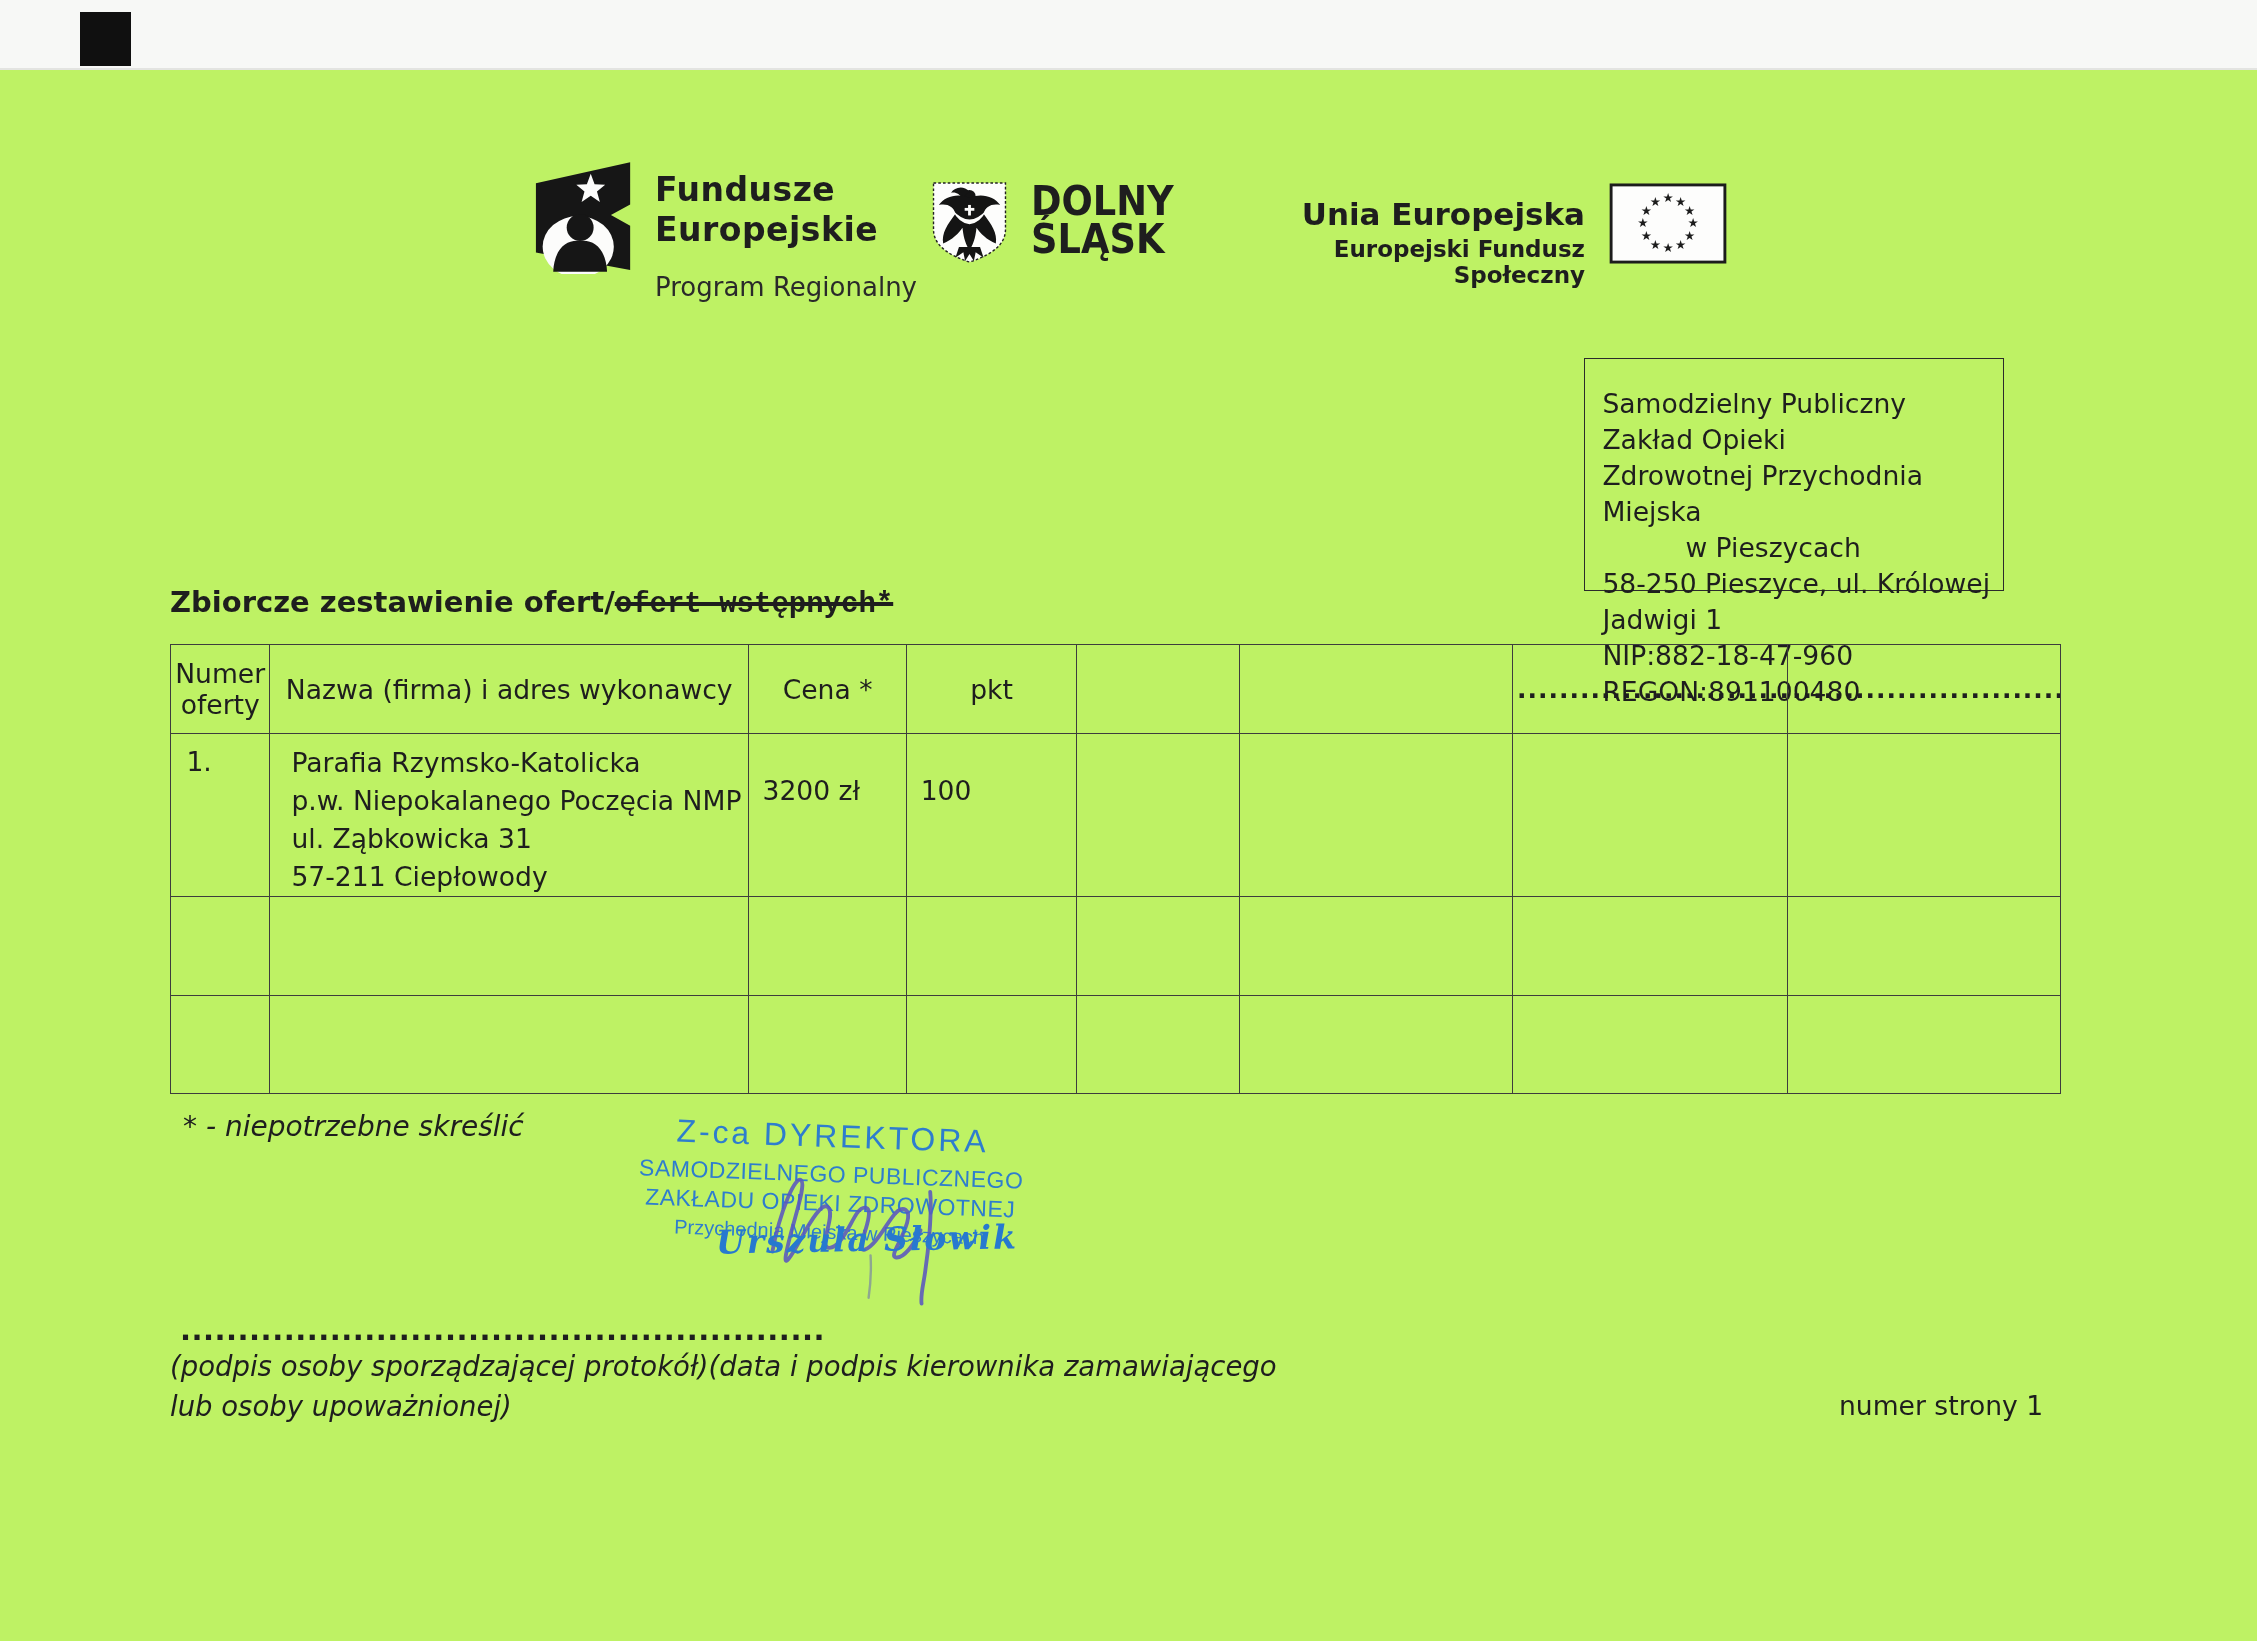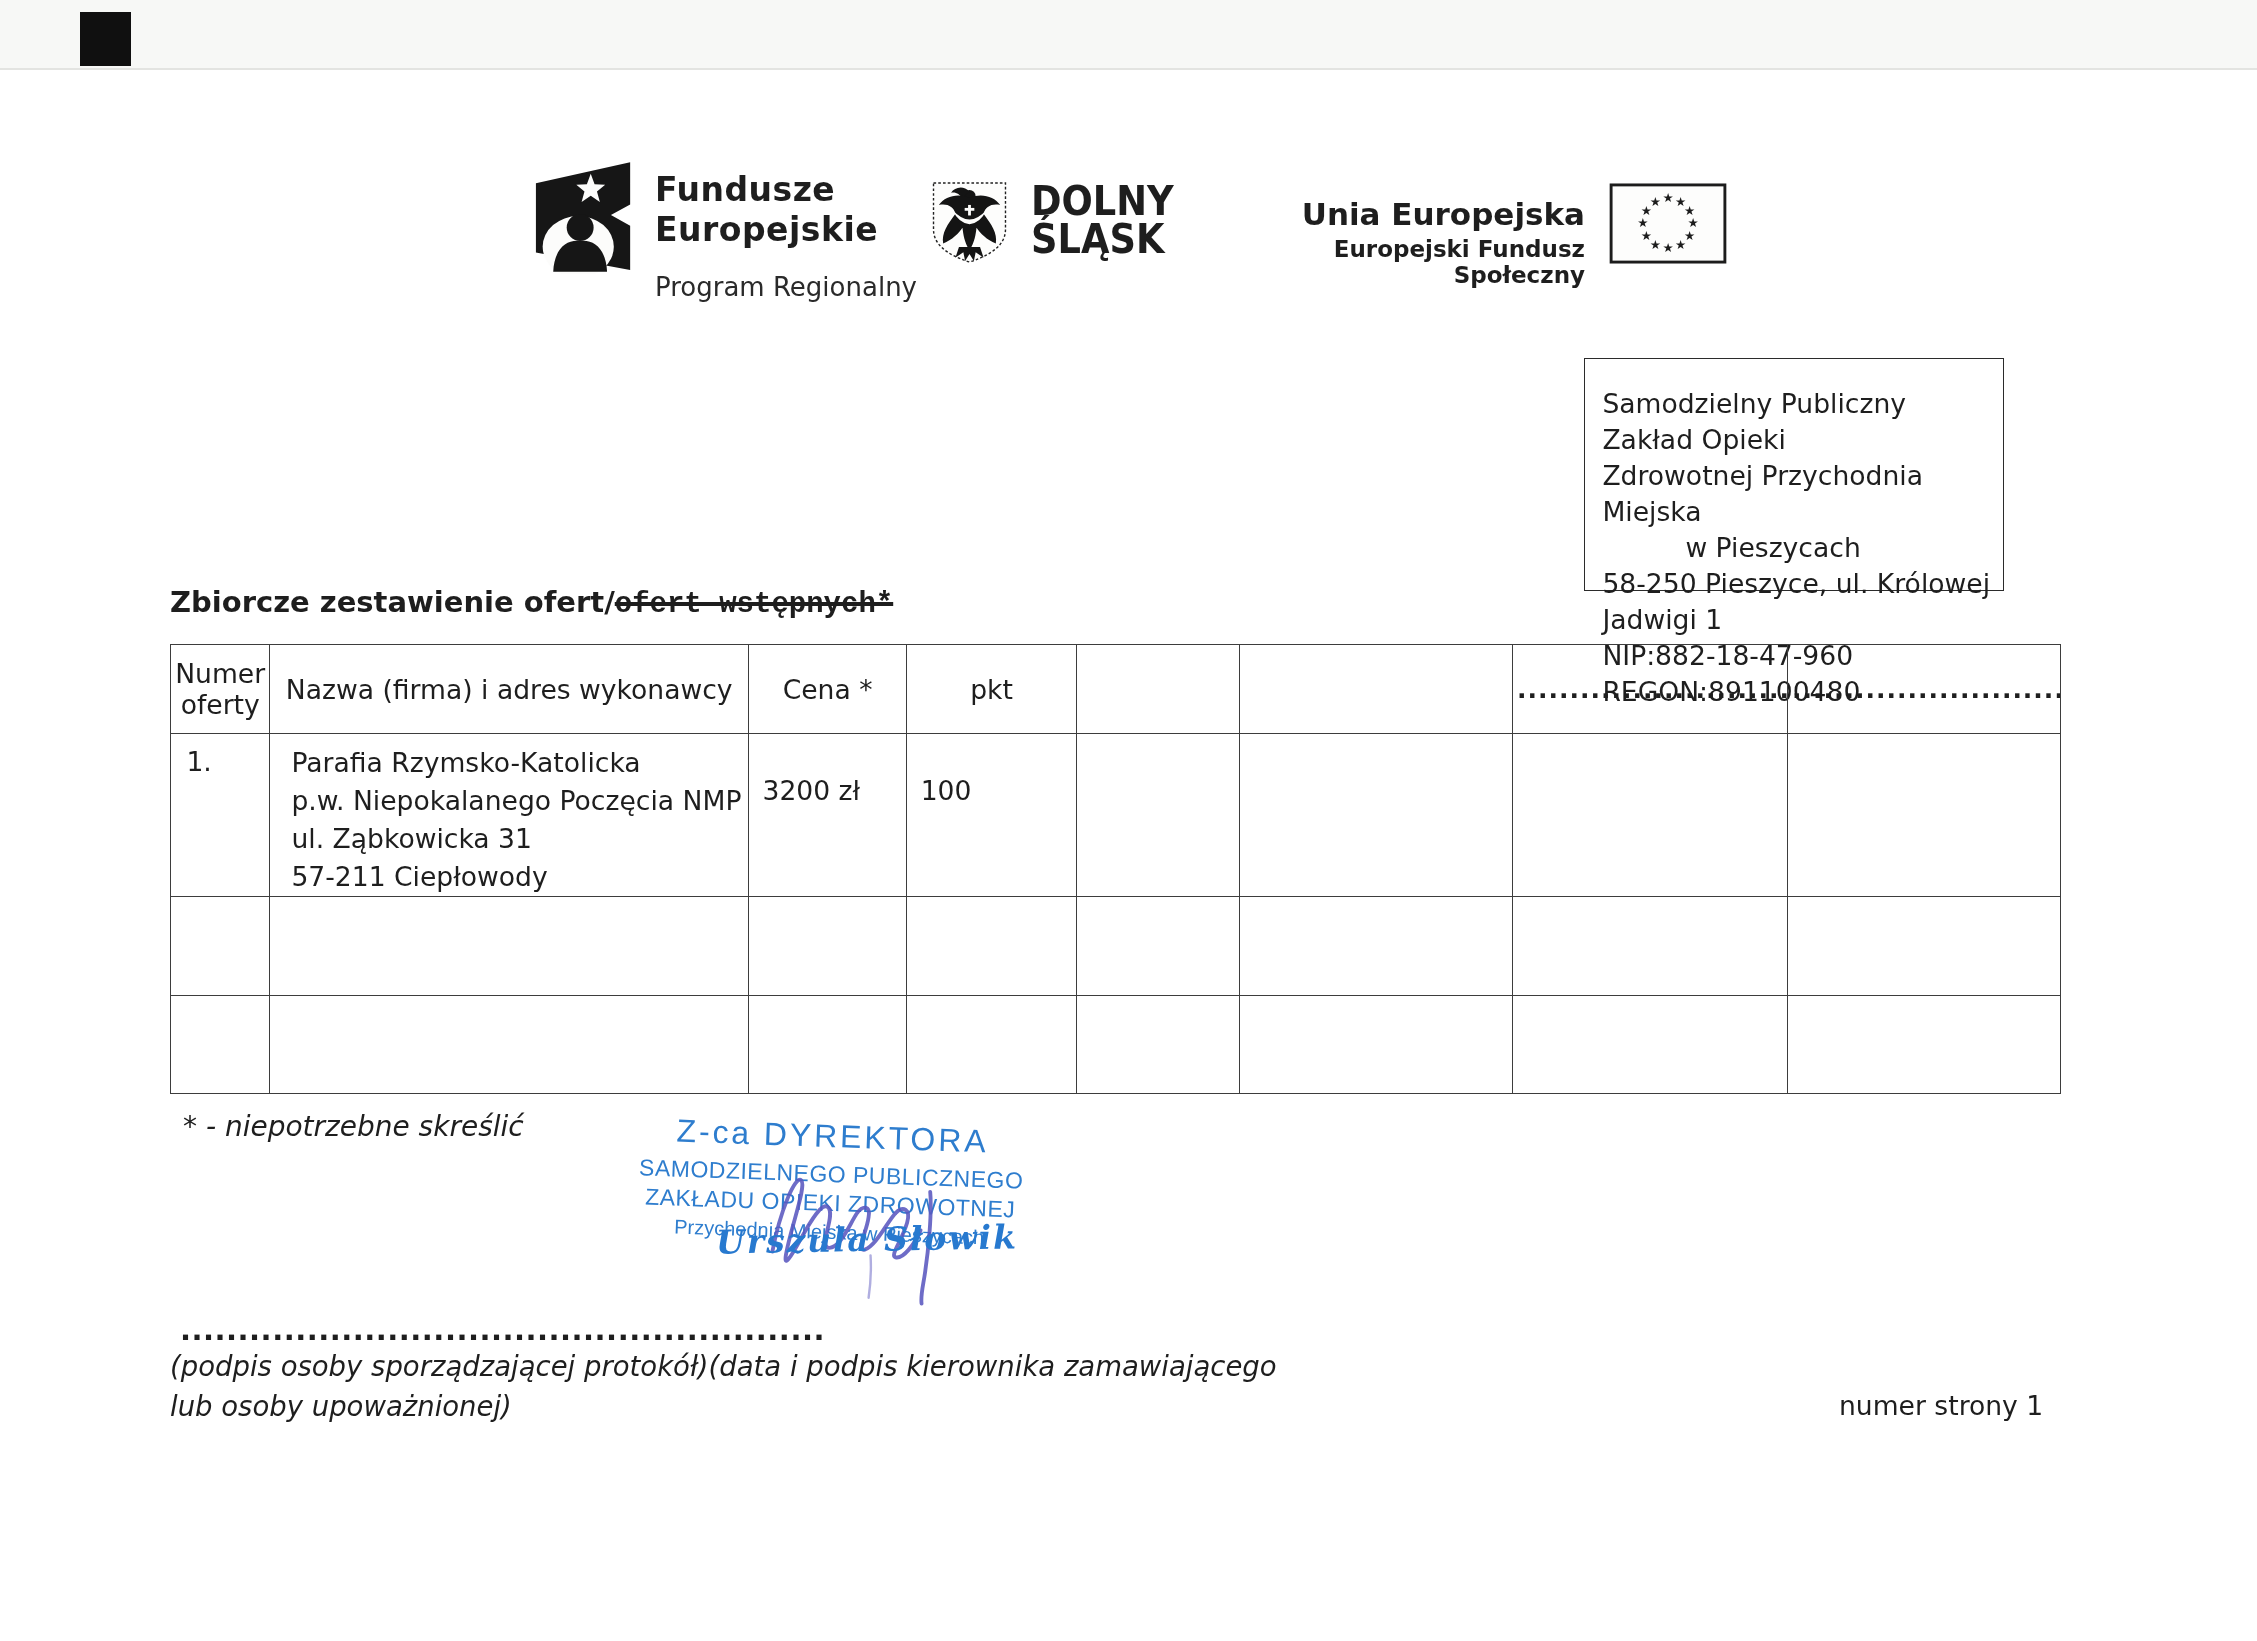--- a/index.html
+++ b/index.html
@@ -1,17 +1,17 @@
 <!DOCTYPE html>
 <html lang="pl"><head>
 <meta charset="utf-8">
 <style>
   html,body{margin:0;padding:0;background:#e9e9e7;}
   .page{
-    position:relative;width:2257px;height:1641px;background:#ffffff;
+    position:relative;width:2257px;height:1641px;background:#bef264;
     font-family:"DejaVu Sans","Liberation Sans",sans-serif;color:#1e1e1e;
     overflow:hidden;
   }
   .abs{position:absolute;}
   
   .scan-mark{left:80px;top:11.6px;width:51px;height:54px;background:#101010;}
   .scan-topline{left:0;top:68px;width:100%;height:1.9px;background:#e3e4e1;}
   .scan-topband{left:0;top:0;width:100%;height:68px;background:#f7f8f6;}
 
   

